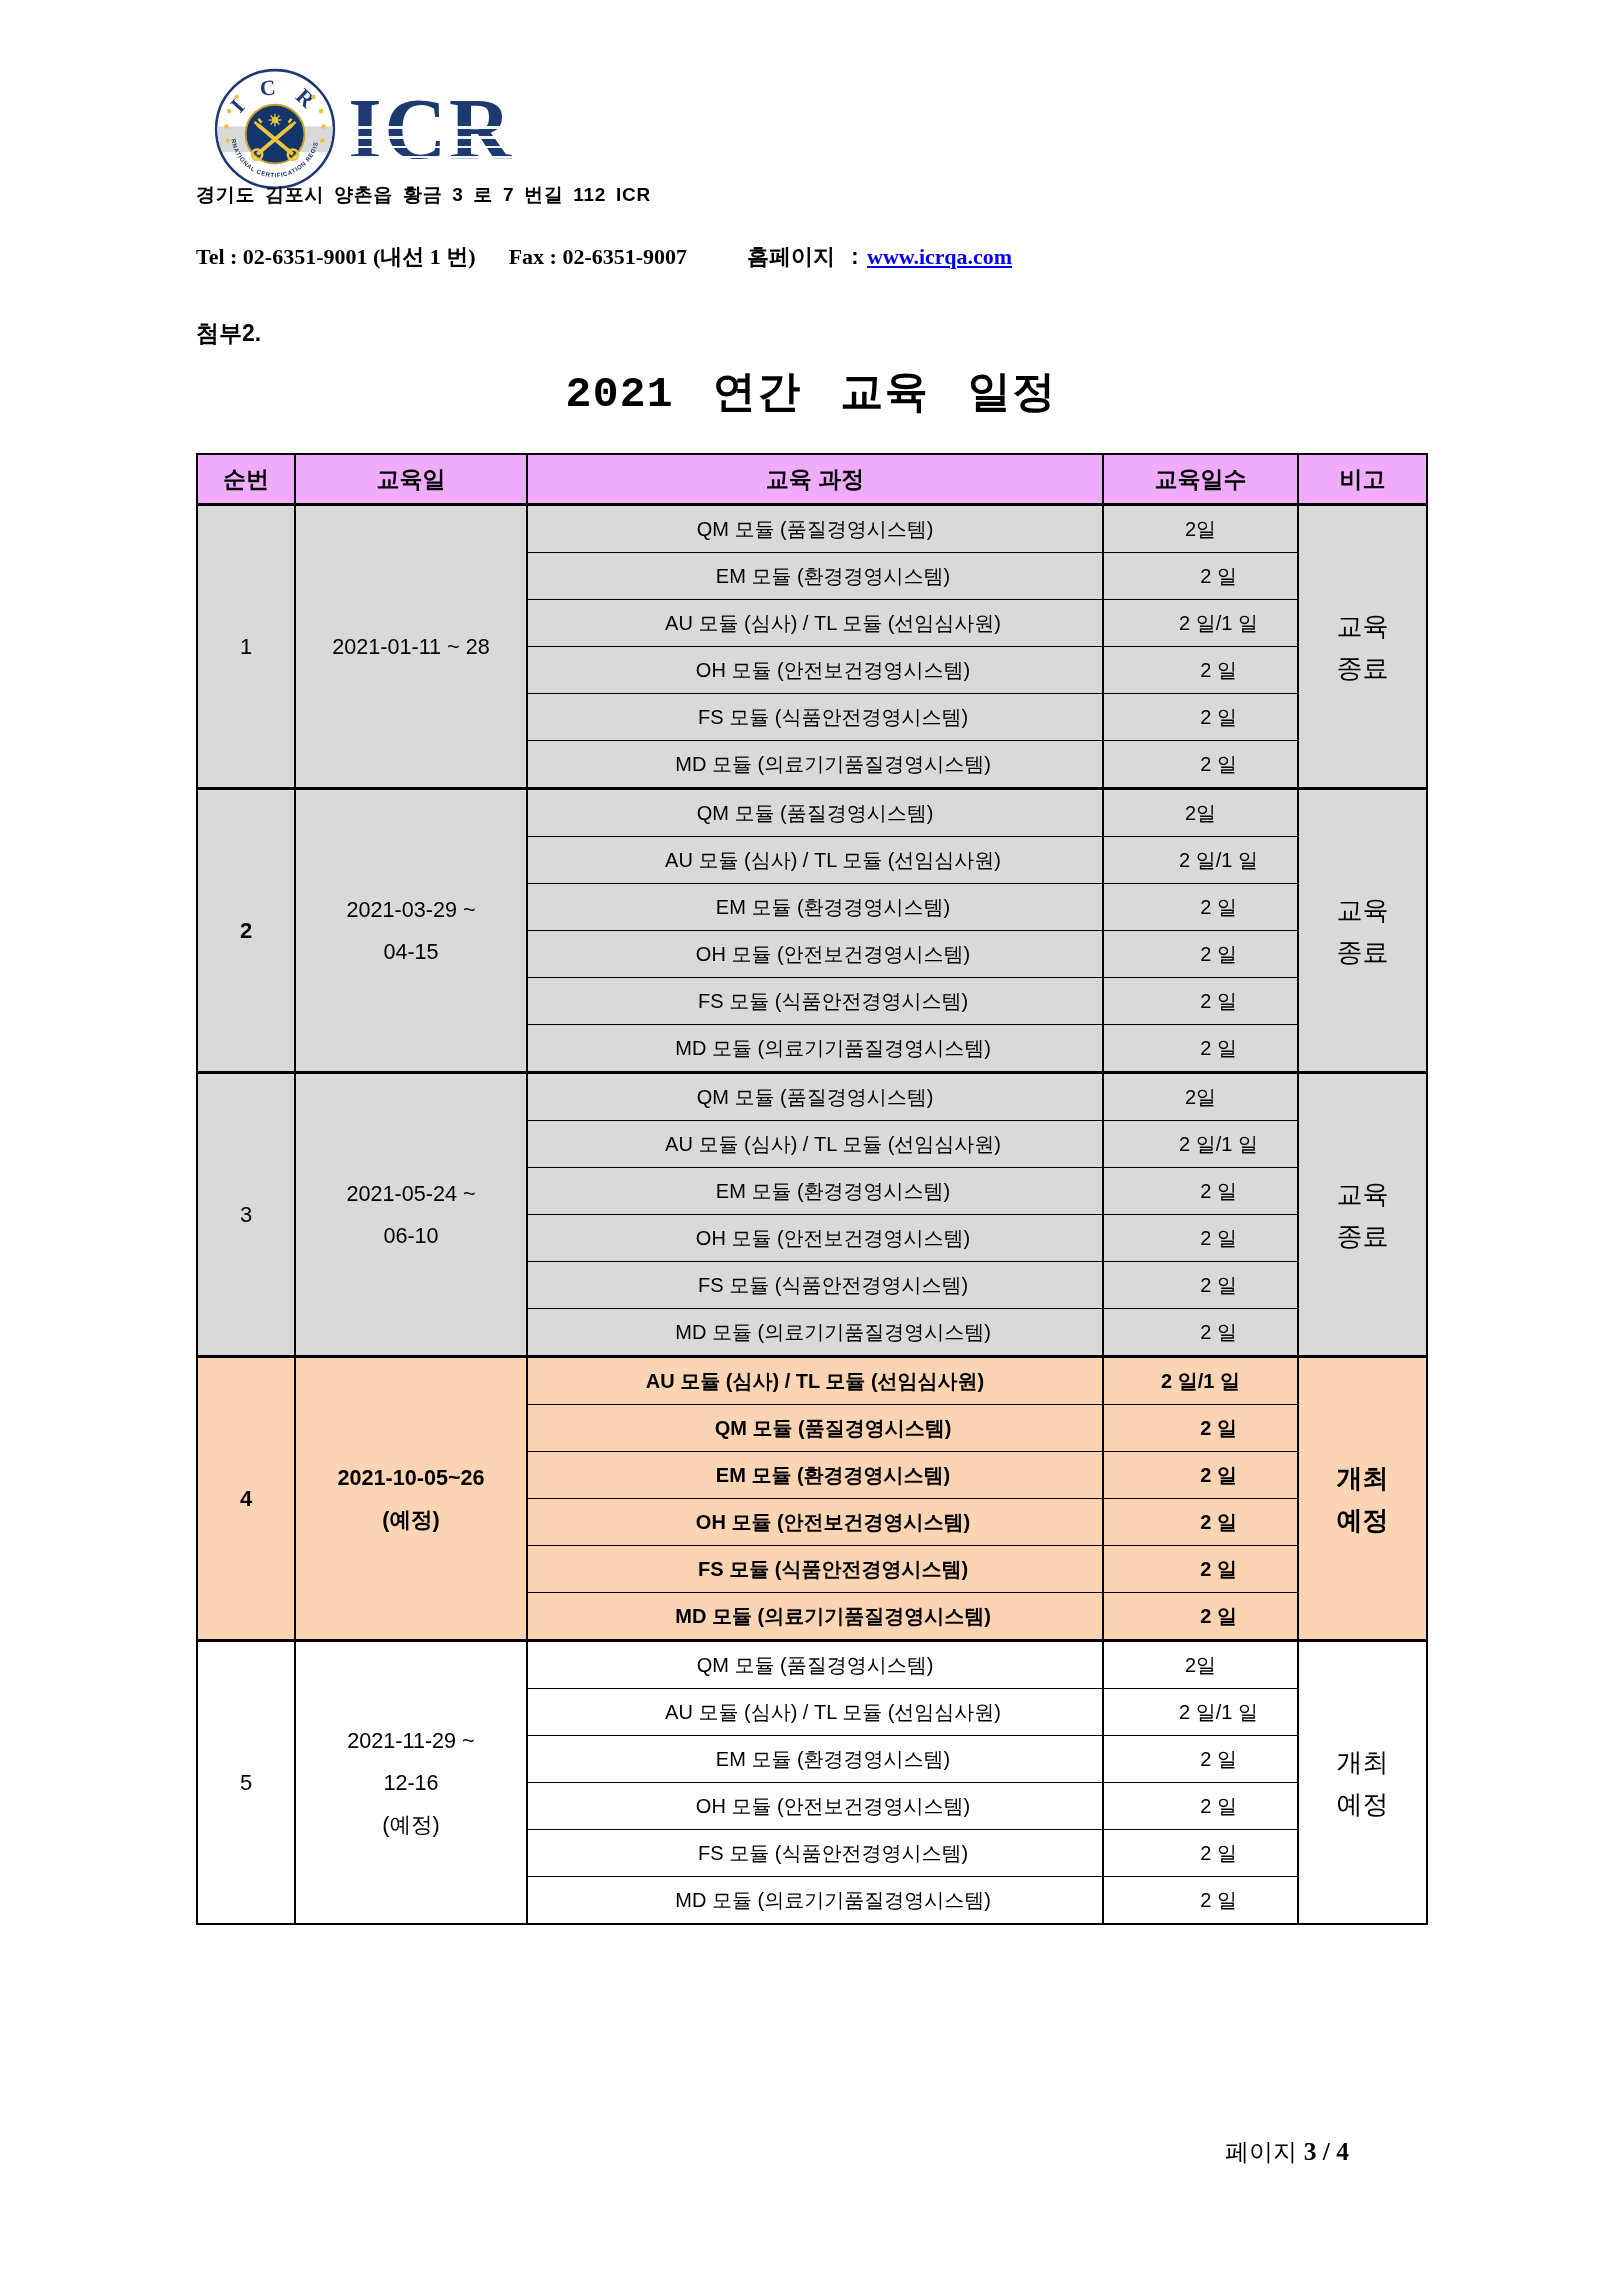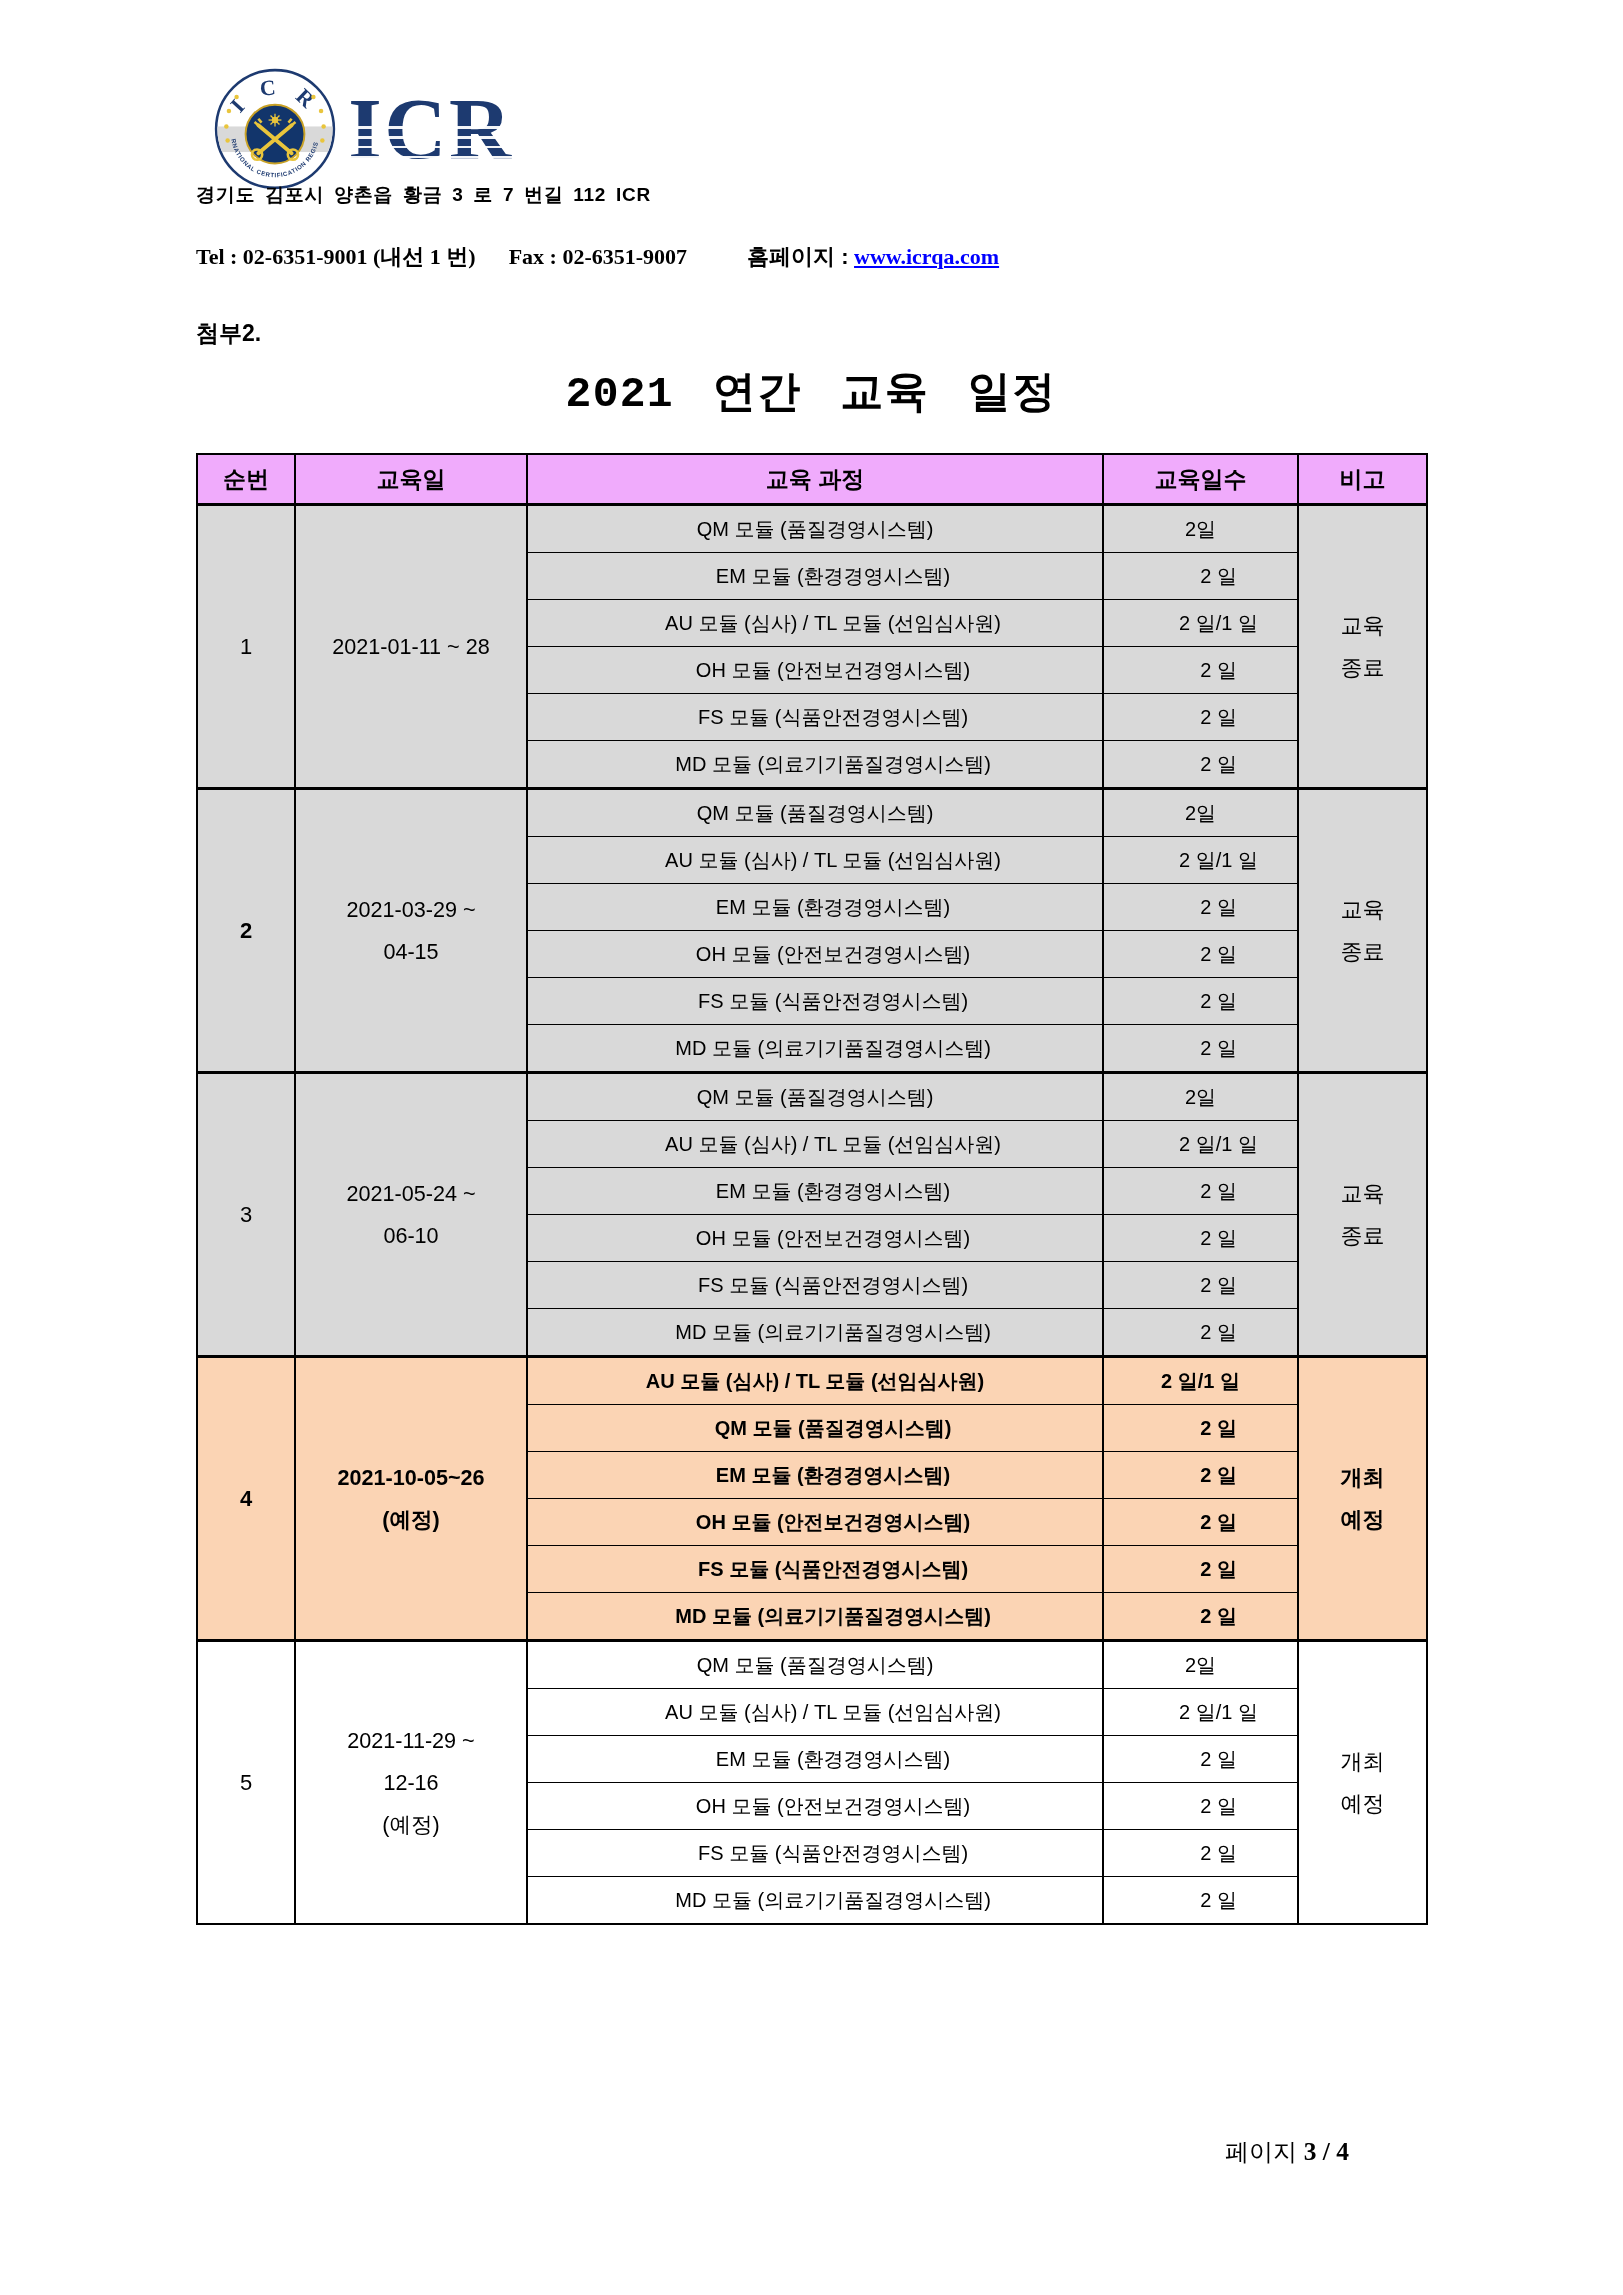--- a/index.html
+++ b/index.html
@@ -30,21 +30,21 @@
     position:absolute; left:196px; top:182px;
     font-size:19px; font-weight:700; letter-spacing:0.7px; word-spacing:3.9px;
   }
   .contact-row {
     position:absolute; left:196px; top:242px; width:1243px;
     font-family:"Liberation Serif","DejaVu Serif",serif;
     font-size:22px; font-weight:700; white-space:nowrap;
   }
   .contact-row .tel { margin-right:33px; }
   .contact-row .fax { margin-right:60px; }
-  .homepage-label { font-family:Liberation Sans, sans-serif; }
+  .homepage-label { font-family:Liberation Mono, monospace; }
   .homepage-link { color:#0000ff; text-decoration:underline; font-family:"Liberation Serif","DejaVu Serif",serif; }
 
   .attachment { position:absolute; left:196px; top:318px; font-size:23px; font-weight:700; }
 
   .doc-title {
     position:absolute; left:196px; top:363px; width:1230px;
     text-align:center;
     font-family:Liberation Mono, monospace;
     font-size:43px; font-weight:700; letter-spacing:1.3px; word-spacing:11.8px;
   }
@@ -75,21 +75,21 @@
     border-bottom:3.3px solid #000;
   }
   .schedule td { height:46px; font-size:20px; }
   .schedule tr.row-next > td { border-top:1.3px solid #000;padding-left:40px; }
   .schedule tr.group-start > td { border-top:3.3px solid #000; }
 
   .schedule td.no   { font-size:22px; }
   .schedule td.date { font-size:21.6px; }
   .schedule td.date div,
   .schedule td.remark div { line-height:42px; }
-  .schedule td.remark { font-size:22px; }
+  .schedule td.remark { font-size:26px; }
 
   tr.bg-gray > td   { background:#d9d9d9; }
   tr.bg-orange > td { background:#fbd4b4; }
   tr.bold-group > td { font-weight:700; }
   td.no-bold { font-weight:700; }
 
   
   .footer {
     position:absolute; left:196px; top:2136px; width:1153px;
     text-align:right; font-size:24px;

